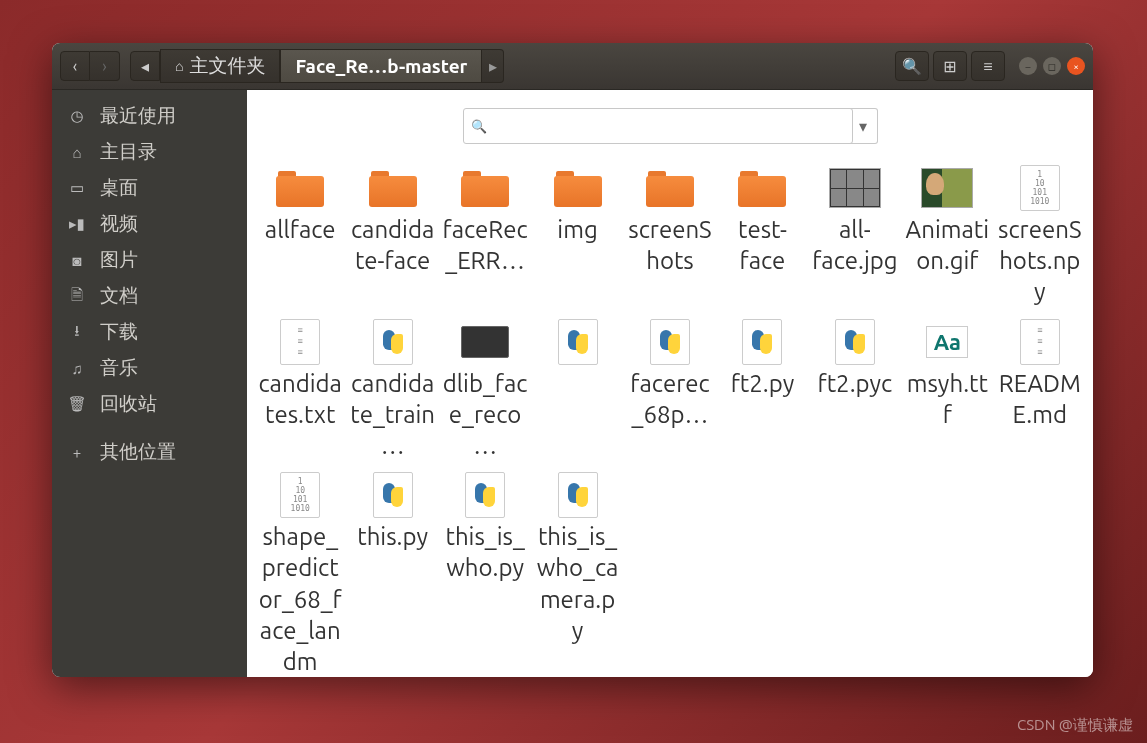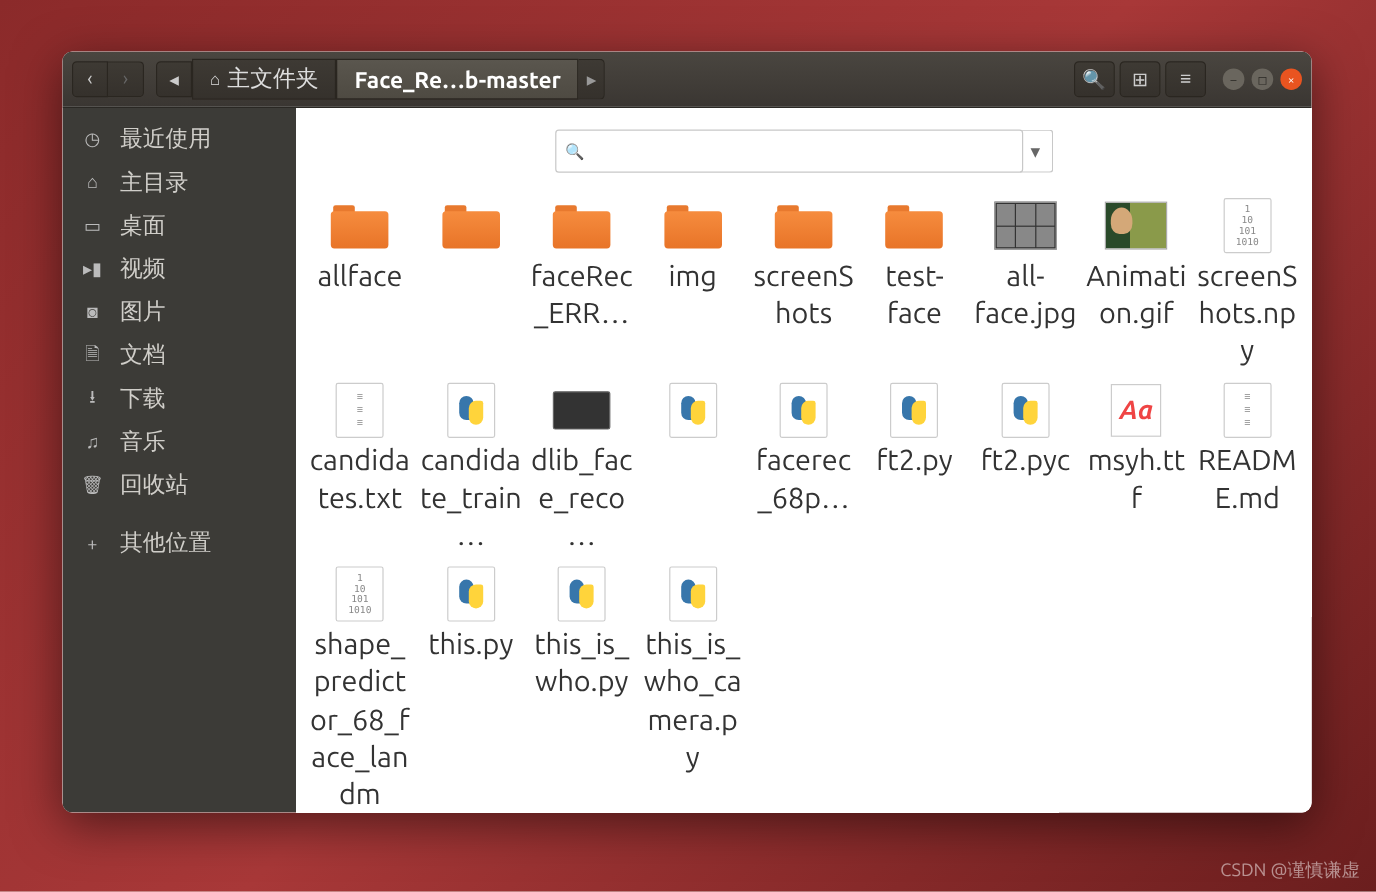--- a/index.html
+++ b/index.html
@@ -45,21 +45,21 @@
 .file-icon.bin { font-family: monospace; font-size: 8px; }
 .file-icon.py { background: #fff; }
 .py-logo { width: 24px; height: 24px; position: relative; }
 .py-logo::before { content: ''; position: absolute; width: 12px; height: 20px; background: #3776ab; border-radius: 6px 6px 2px 6px; left: 2px; top: 0; }
 .py-logo::after { content: ''; position: absolute; width: 12px; height: 20px; background: #ffd43b; border-radius: 6px 2px 6px 6px; right: 2px; bottom: 0; }
 .img-thumb { width: 52px; height: 40px; border: 1px solid #aaa; background: #333; display: grid; grid-template-columns: 1fr 1fr 1fr; grid-template-rows: 1fr 1fr; gap: 1px; padding: 1px; }
 .img-thumb div { background: #888; }
 .gif-thumb { width: 52px; height: 40px; border: 1px solid #aaa; background: linear-gradient(90deg, #2a4a2a 40%, #8a9a4a 40%); position: relative; }
 .gif-thumb::after { content: ''; position: absolute; left: 4px; top: 4px; width: 18px; height: 22px; background: #d4a878; border-radius: 50% 50% 40% 40%; }
 .dat-thumb { width: 48px; height: 32px; background: #333; border: 1px solid #666; border-radius: 2px; }
-.font-icon { width: 42px; height: 44px; background: #fff; border: 1px solid #ccc; display: flex; align-items: center; justify-content: center; font-size: 22px; font-weight: bold; color: #ef4444; font-style: italic; }
+.font-icon { width: 42px; height: 32px; background: #fff; border: 1px solid #ccc; display: flex; align-items: center; justify-content: center; font-size: 22px; font-weight: bold; color: #0f766e; }
 .watermark { position: absolute; bottom: 8px; right: 14px; color: rgba(255,255,255,0.5); font-size: 15px; }
 </style>
 </head>
 <body>
 
 <div class="window">
   <div class="titlebar">
     <div class="nav-group">
       <div class="nav-btn">
           <span>‹</span>
@@ -156,20 +156,21 @@
           <div class="item">
             <div class="thumb">
               <div class="folder-icon"></div>
             </div>
             <div class="label">allface</div>
           </div>
           <div class="item">
             <div class="thumb">
               <div class="folder-icon"></div>
             </div>
+            <div class="label">candidate-face</div>
           </div>
           <div class="item">
             <div class="thumb">
               <div class="folder-icon"></div>
             </div>
             <div class="label">faceRec_ERR…</div>
           </div>
           <div class="item">
             <div class="thumb">
               <div class="folder-icon"></div>

